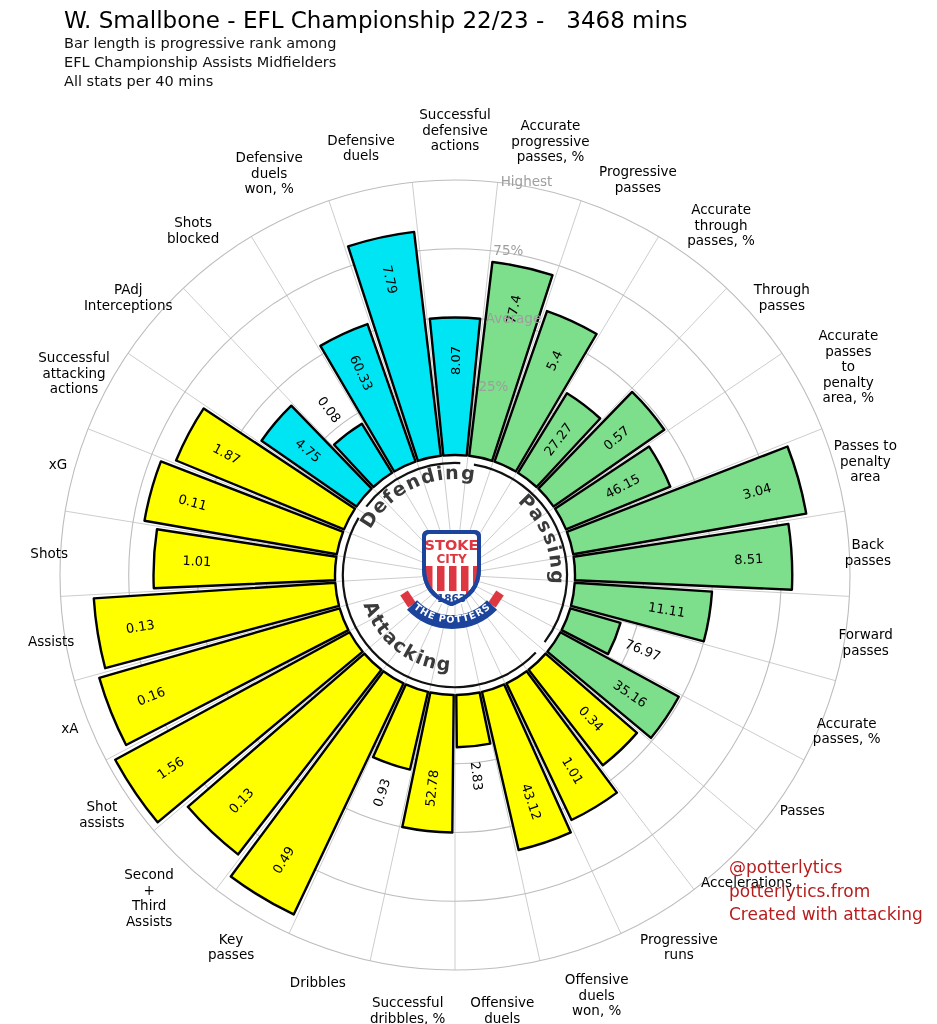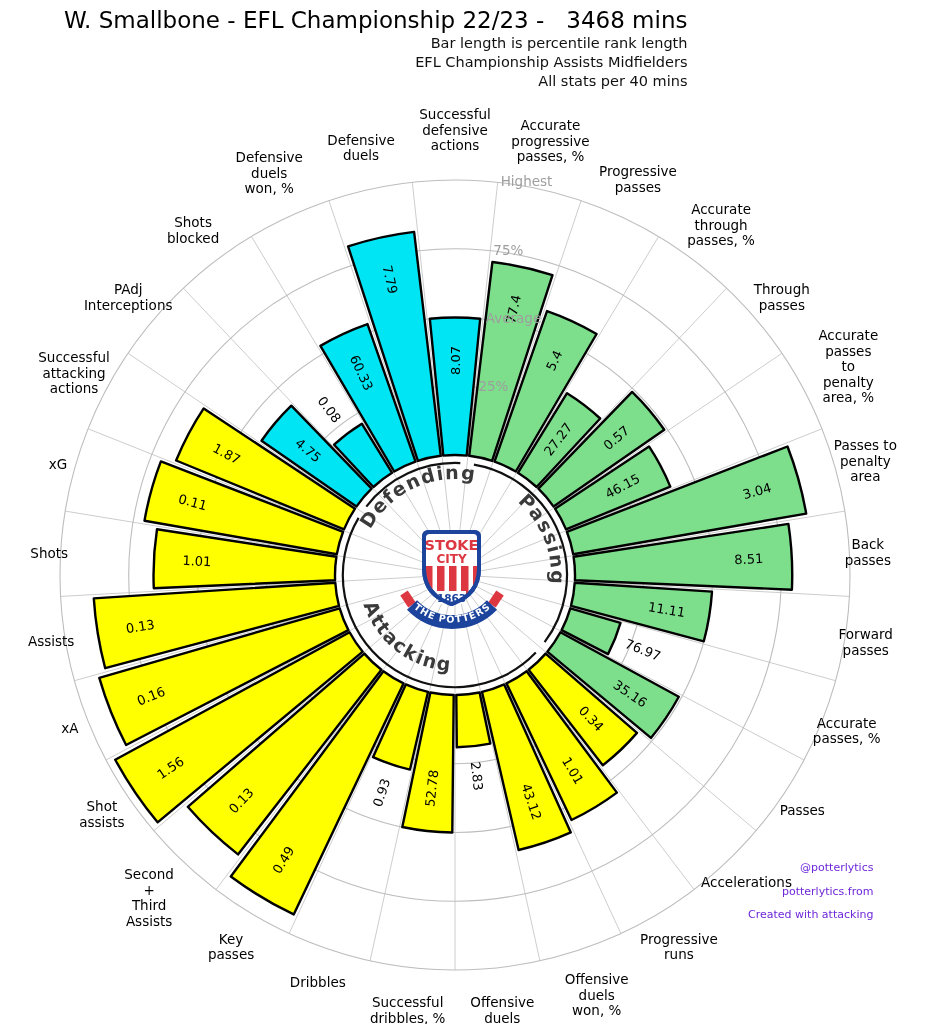--- a/index.html
+++ b/index.html
@@ -1,32 +1,32 @@
 <!DOCTYPE html>
 <html><head>
 <meta charset="utf-8">
 <style>
   html,body{margin:0;padding:0;background:#fff;}
   .canvas{position:relative;width:937px;height:1024px;background:#ffffff;overflow:hidden;
-          font-family:"DejaVu Sans","Liberation Sans",sans-serif;color:#000;text-align:right;}
+          font-family:"DejaVu Sans","Liberation Sans",sans-serif;color:#000;}
   .hdr{position:absolute;left:64px;top:6px;}
   .hdr .title{font-size:23px;line-height:28px;white-space:pre;color:#000;}
   .hdr .sub{font-size:14.5px;line-height:19px;color:#111;}
-  .credits{position:absolute;left:748px;top:856px;font-size:11px;line-height:23.5px;color:#6d28d9;}
+  .credits{position:absolute;left:729px;top:856px;font-size:17px;line-height:23.5px;color:#b91c1c;}
   svg{position:absolute;left:0;top:0;}
   svg text{font-family:"DejaVu Sans","Liberation Sans",sans-serif;}
 </style>
 </head>
 <body>
 
 <div class="canvas">
 
   <div class="hdr">
     <div class="title">W. Smallbone - EFL Championship 22/23 -   3468 mins</div>
-    <div class="sub">Bar length is percentile rank length</div>
+    <div class="sub">Bar length is progressive rank among</div>
     <div class="sub">EFL Championship Assists Midfielders</div>
     <div class="sub">All stats per 40 mins</div>
   </div>
 
   <svg id="pizza" width="937" height="1024" viewBox="0 0 937 1024">
     <g id="chart-layer">
         <line x1="455" y1="575" x2="497.7" y2="182.3" stroke="#cdcdcd" stroke-width="1"></line>
         <line x1="455" y1="575" x2="412.3" y2="182.3" stroke="#cdcdcd" stroke-width="1"></line>
         <line x1="455" y1="575" x2="328.9" y2="200.7" stroke="#cdcdcd" stroke-width="1"></line>
         <line x1="455" y1="575" x2="251.4" y2="236.5" stroke="#cdcdcd" stroke-width="1"></line>

